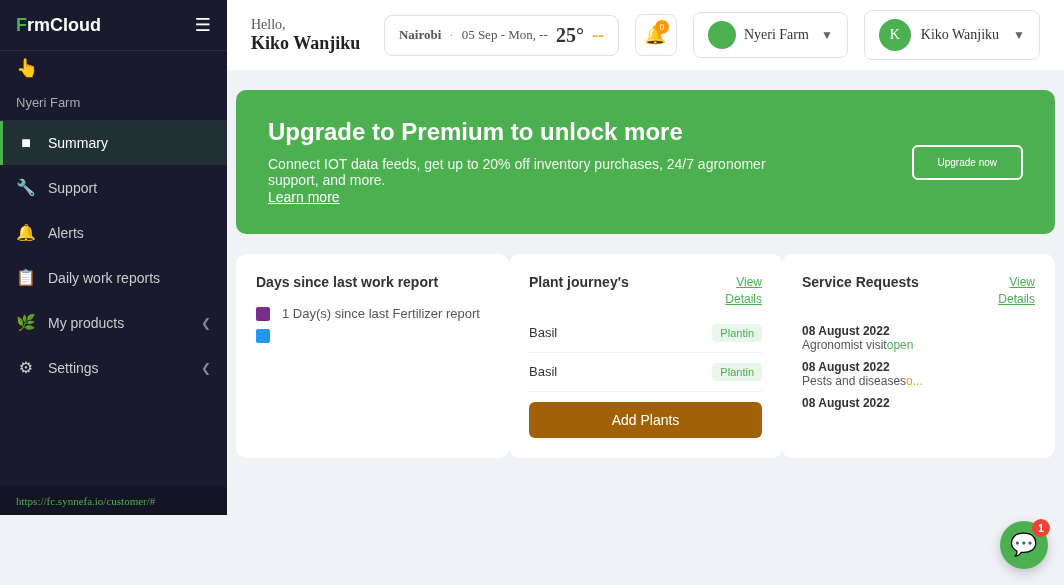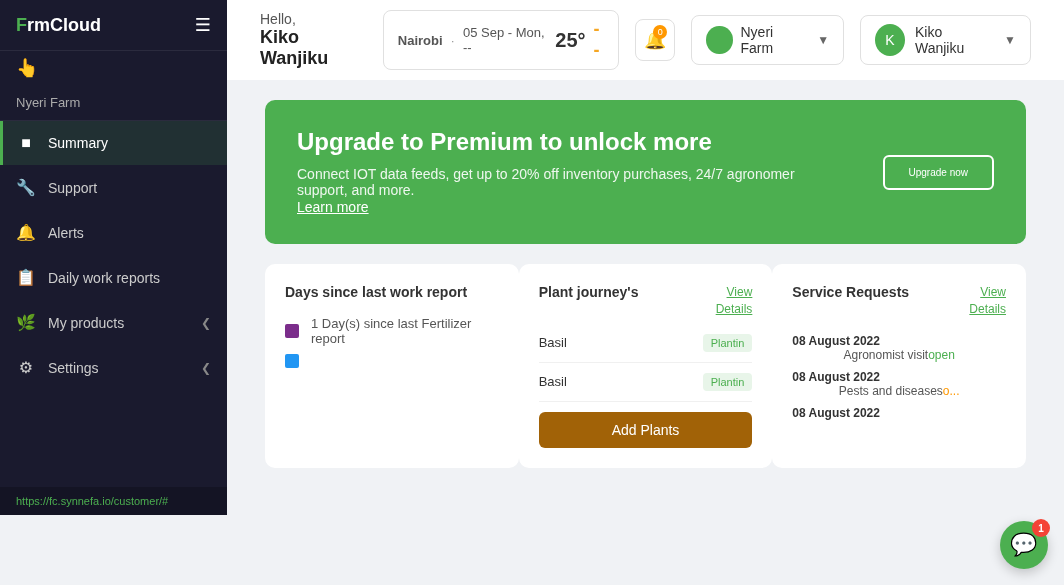--- a/index.html
+++ b/index.html
@@ -59,34 +59,36 @@
       width: 3px;
       background: #4caf50;
     }
     .nav-icon { margin-right: 12px; font-size: 16px; width: 20px; text-align: center; }
     .nav-arrow { margin-left: auto; font-size: 12px; color: #888; }
     .sidebar-footer {
       padding: 8px 16px;
       font-size: 11px;
       color: #4caf50;
       background: rgba(0,0,0,0.2);
+      font-family: Liberation Serif, serif;
     }
 
     
     .main { flex: 1; display: flex; flex-direction: column; overflow: hidden; }
 
     
     .topbar {
       background: #fff;
-      padding: 10px 33px;
+      padding: 10px 24px;
       display: flex;
       align-items: center;
       gap: 16px;
       box-shadow: 0 1px 3px rgba(0,0,0,0.1);
       min-height: 70px;
+      font-family: Liberation Serif, serif;
     }
     .greeting { margin-right: auto; }
     .greeting-hello { font-size: 14px; color: #555; }
     .greeting-name { font-size: 18px; font-weight: bold; color: #222; }
     .weather-widget {
       display: flex;
       align-items: center;
       border: 1px solid #e0e0e0;
       border-radius: 8px;
       padding: 8px 14px;
@@ -145,21 +147,21 @@
     }
     .farm-avatar {
       width: 28px; height: 28px;
       border-radius: 50%;
       background: #4caf50;
     }
     .farm-name { font-size: 14px; color: #333; font-weight: 500; }
     .chevron-down { font-size: 12px; color: #666; margin-left: 4px; }
 
     
-    .content { flex: 1; overflow-y: auto; padding: 20px 38px; background: #f0f2f5; }
+    .content { flex: 1; overflow-y: auto; padding: 20px 9px; background: #f0f2f5; }
 
     
     .upgrade-banner {
       background: #4caf50;
       border-radius: 10px;
       padding: 28px 32px;
       display: flex;
       align-items: center;
       justify-content: space-between;
       margin-bottom: 20px;
@@ -242,21 +244,21 @@
       font-size: 14px;
       cursor: pointer;
       font-weight: 500;
     }
 
     
     .service-row { margin-bottom: 8px; }
     .service-date { font-size: 12px; color: #333; font-weight: 600; }
     .service-detail {
       display: flex;
-      justify-content: center;
+      justify-content: flex-start;
       align-items: center;
       font-size: 12px;
       color: #555;
     }
     .service-status-open { color: #4caf50; cursor: pointer; font-size: 12px; }
     .service-status-open-orange { color: #ff9800; cursor: pointer; font-size: 12px; }
 
     
     .chat-bubble {
       position: fixed;

